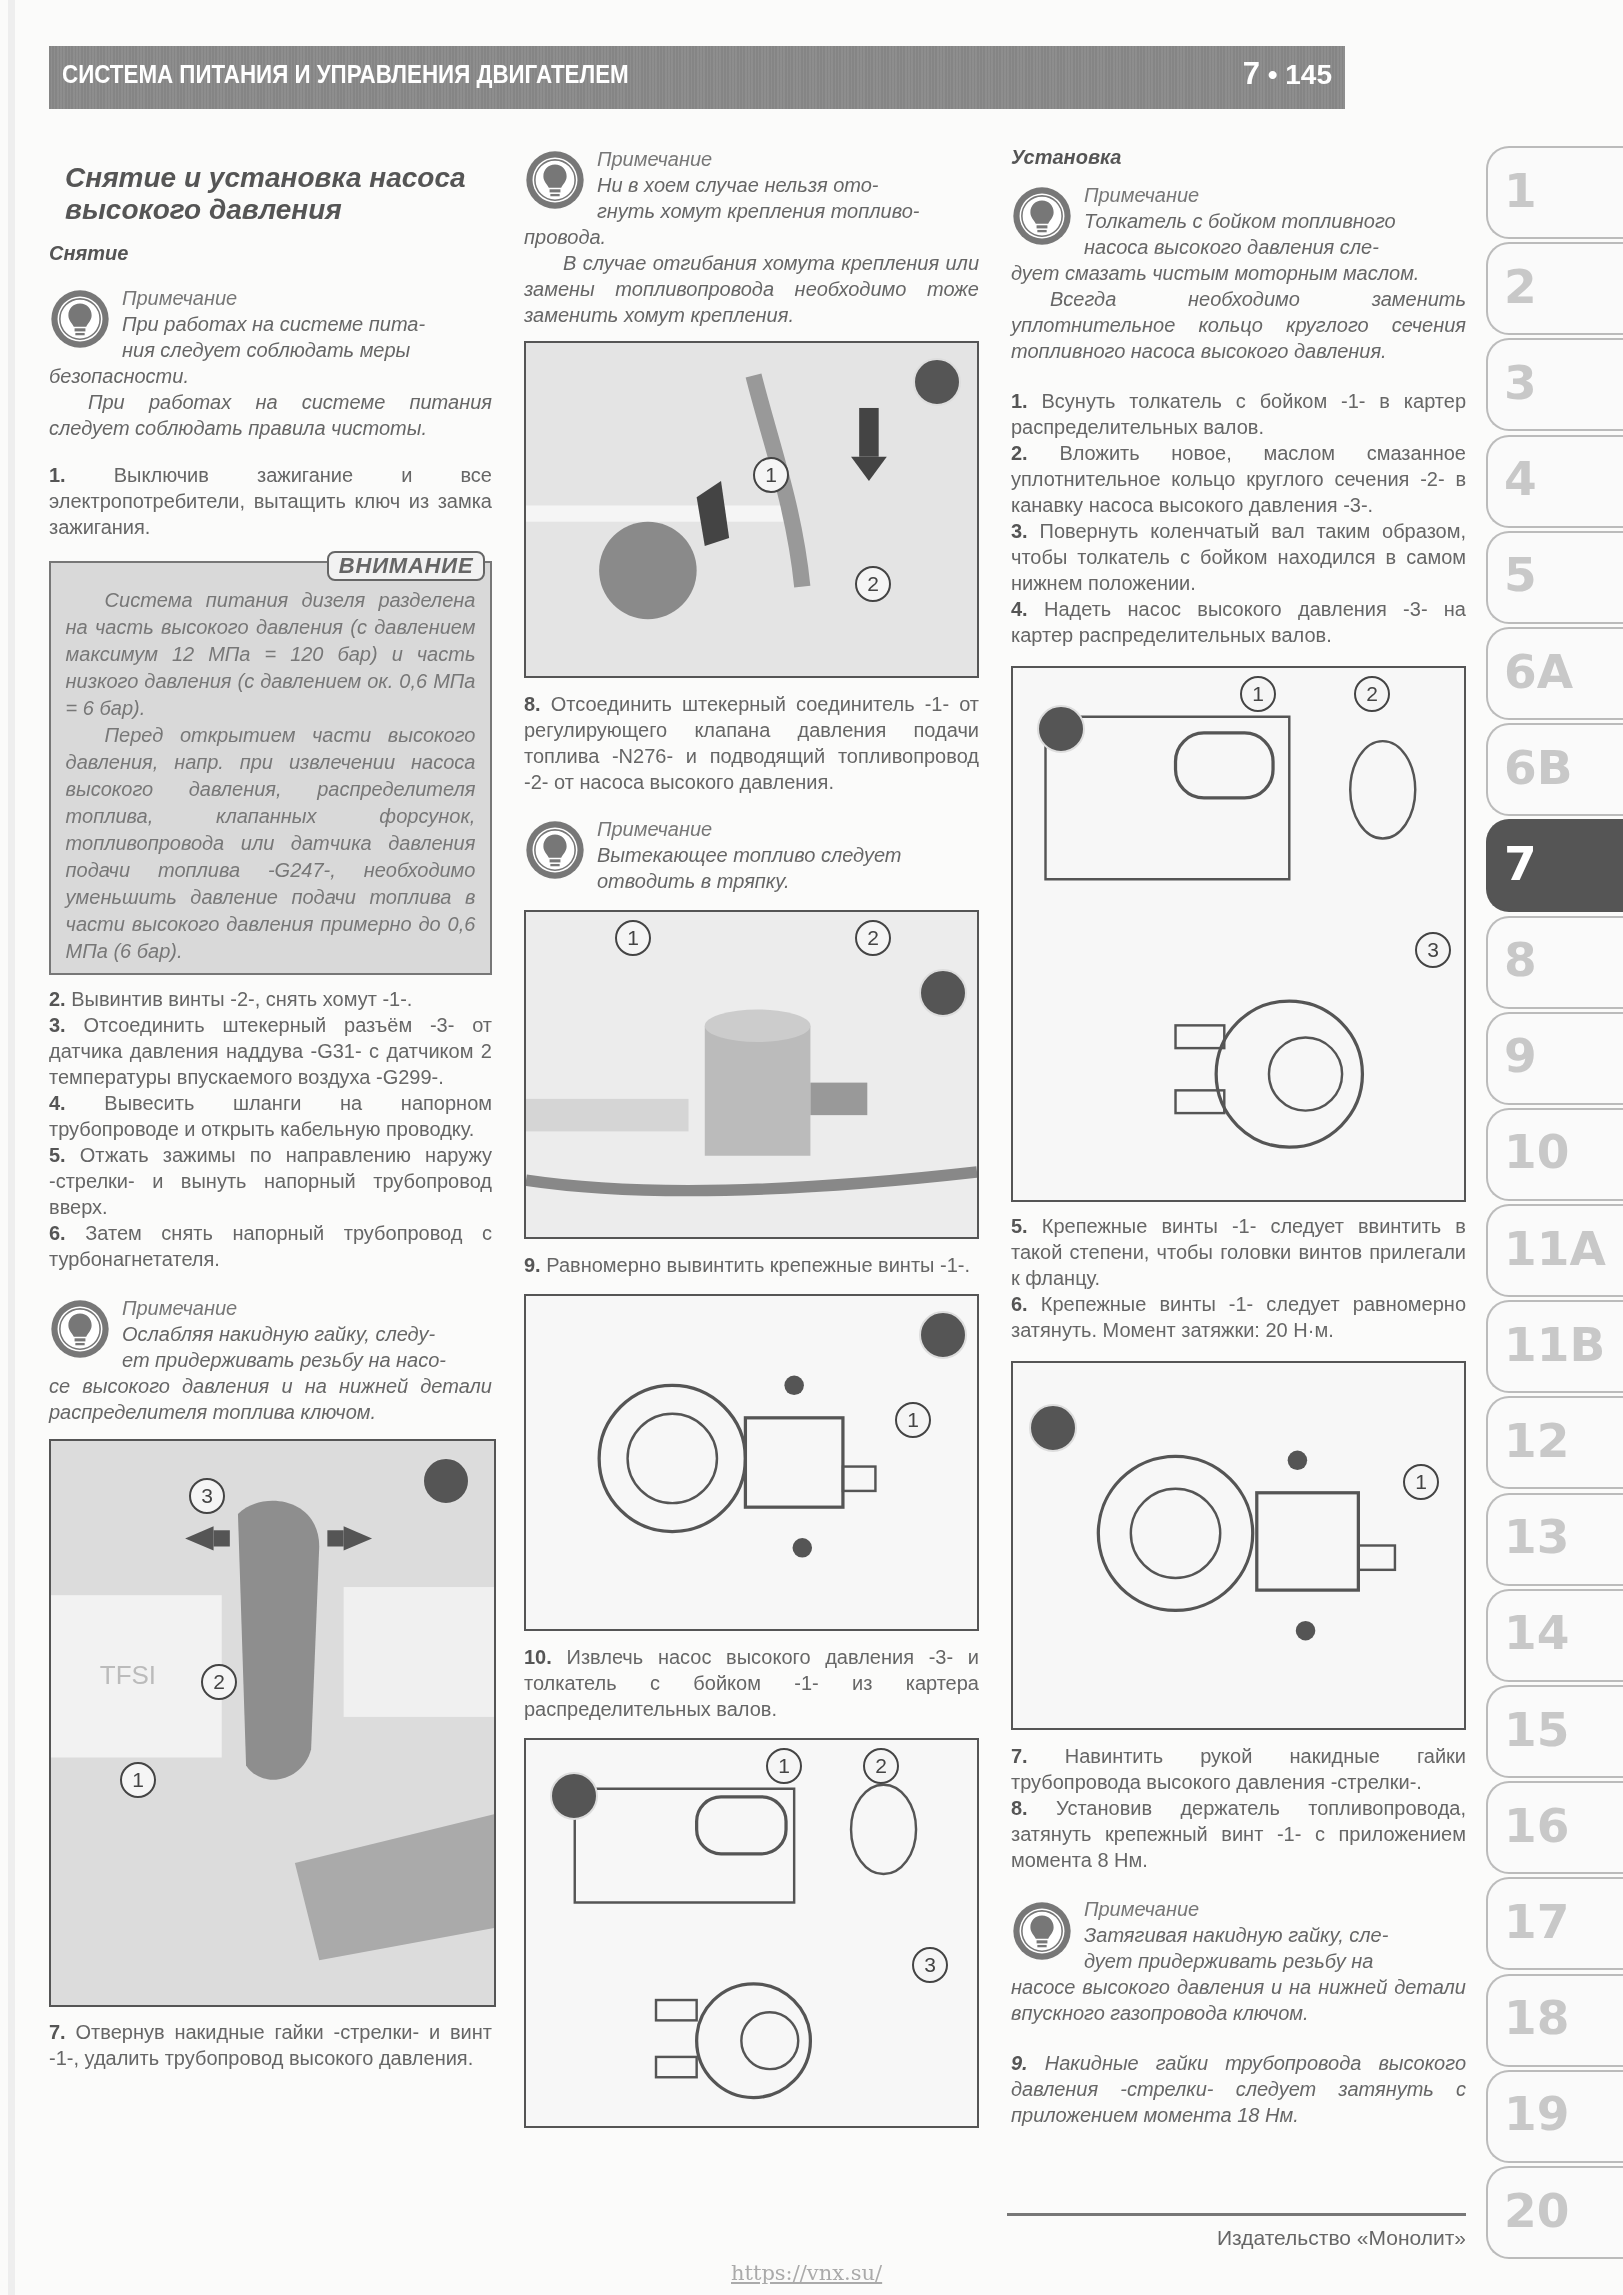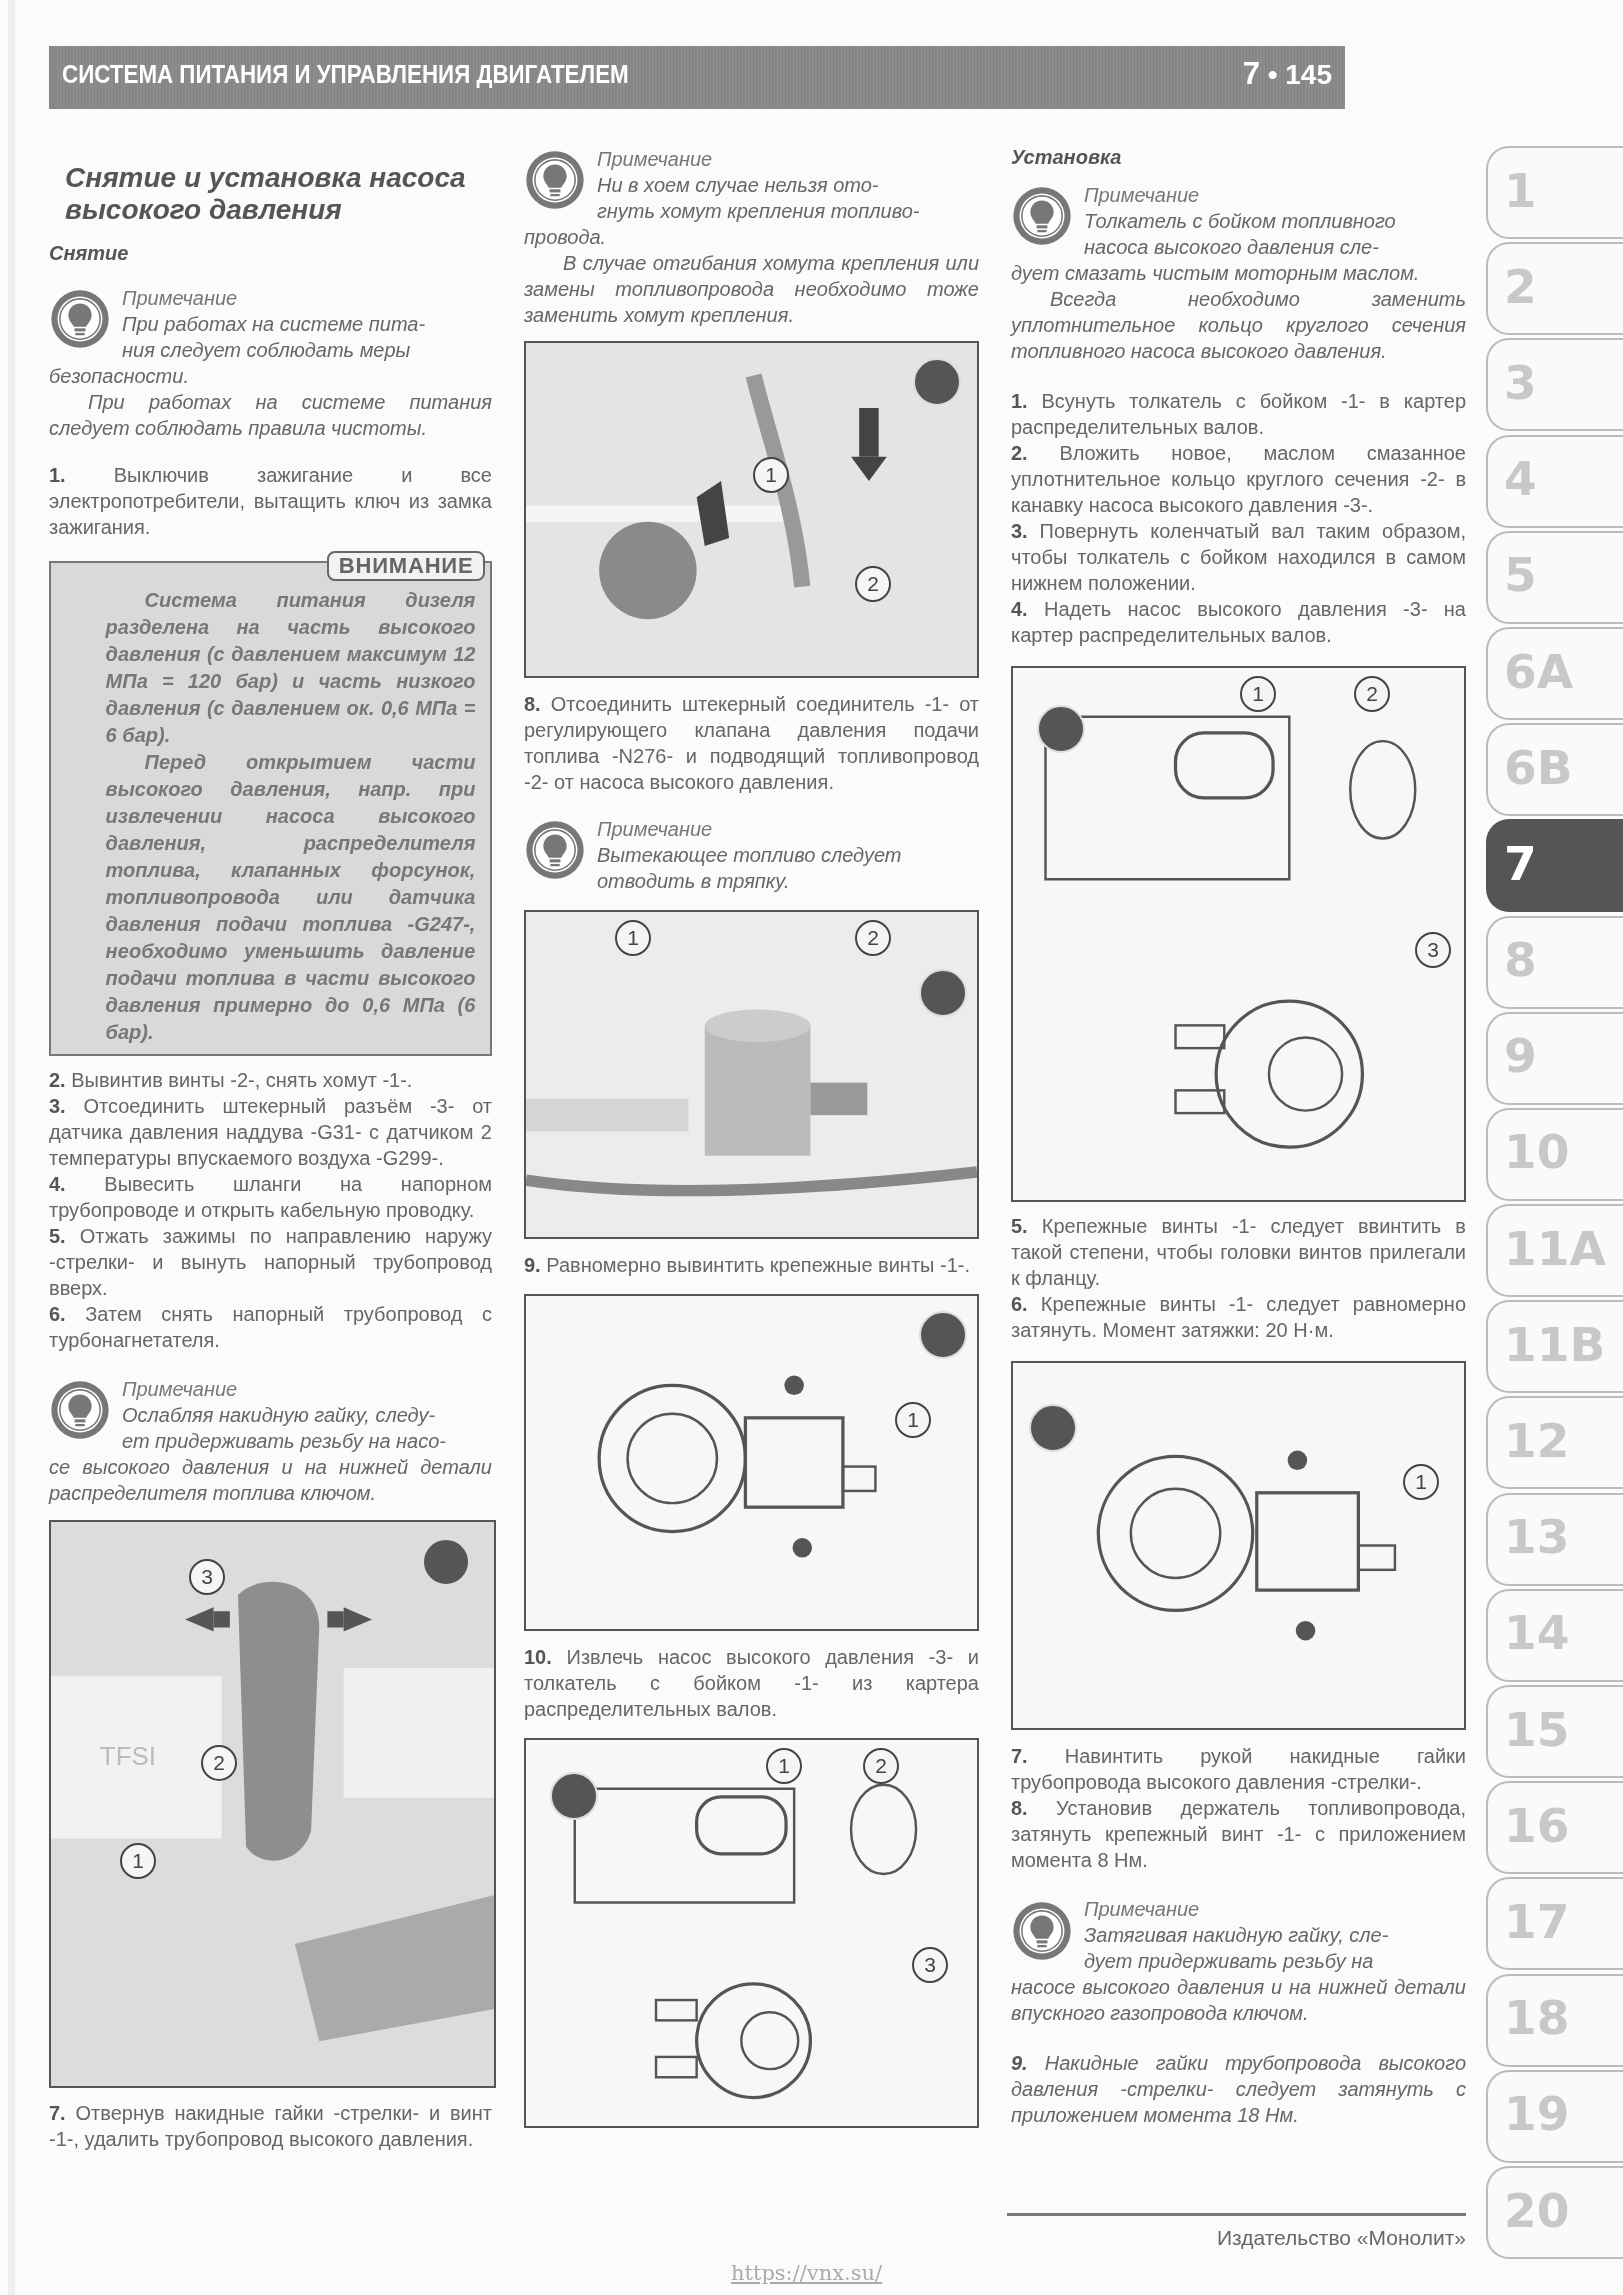--- a/index.html
+++ b/index.html
@@ -17,22 +17,22 @@
   p{margin:0;}
   .txt{font-size:20px;line-height:26px;text-align:justify;color:#666;}
   .num{font-weight:bold;color:#555;}
   .note{position:relative;}
   .note .bulb{position:absolute;left:0;top:3.2px;width:62px;height:62px;}
   .note .note-head{padding-left:73px;font-style:italic;font-size:20px;line-height:26px;color:#777;}
   .note .note-body{font-style:italic;font-size:20px;line-height:26px;text-align:justify;color:#666;}
   .note .ind{padding-left:73px;}
   .indent{text-indent:39px;}
   .warn{position:relative;border:2.4px solid #777;background:#d9d9d9;padding:24px 14.6px 8px 14.6px;}
-  .warn-label{position:absolute;right:4.9px;top:-11.4px;background:#f2f2f2;border:2.4px solid #666;border-radius:8px;padding:0 9.7px;font-weight:bold;font-size:22px;color:#666;letter-spacing:0.8px;}
-  .warn p{font-weight:bold;font-style:italic;font-size:20px;line-height:27px;text-align:justify;color:#777;margin-left:40px;}
+  .warn-label{position:absolute;right:4.9px;top:-11.4px;background:#f2f2f2;border:2.4px solid #666;border-radius:8px;padding:0 9.7px;font-weight:bold;font-style:italic;font-size:22px;color:#666;letter-spacing:0.8px;}
+  .warn p{font-weight:normal;font-style:italic;font-size:20px;line-height:27px;text-align:justify;color:#777;}
   .fig{position:relative;border:2.4px solid #555;background:#e3e3e3;overflow:hidden;}
   .fig svg{display:block;width:100%;height:100%;}
   .callout{position:absolute;width:32px;height:32px;border-radius:50%;border:2.4px solid #444;background:#f5f5f5;font-size:21px;line-height:32px;text-align:center;color:#444;font-weight:normal;}
   .logo{position:absolute;width:44px;height:44px;border-radius:50%;background:#555;border:2.4px solid #ddd;}
   .tabs{position:absolute;left:1486px;top:146px;width:138px;}
   .tab{position:relative;height:89px;margin-bottom:3.2px;border:2.4px solid #bbb;border-right:none;border-radius:23px 0 0 23px;background:#fafafa;}
   .tab span{position:absolute;left:16px;top:14.6px;font-weight:bold;font-size:47px;color:#c8c8c8;font-family:"DejaVu Sans",sans-serif;}
   .tab.active{background:#555;border-color:#555;}
   .tab.active span{color:#fff;}
   .footer-rule{position:absolute;left:1007px;top:2213px;width:459px;height:3.2px;background:#777;}

